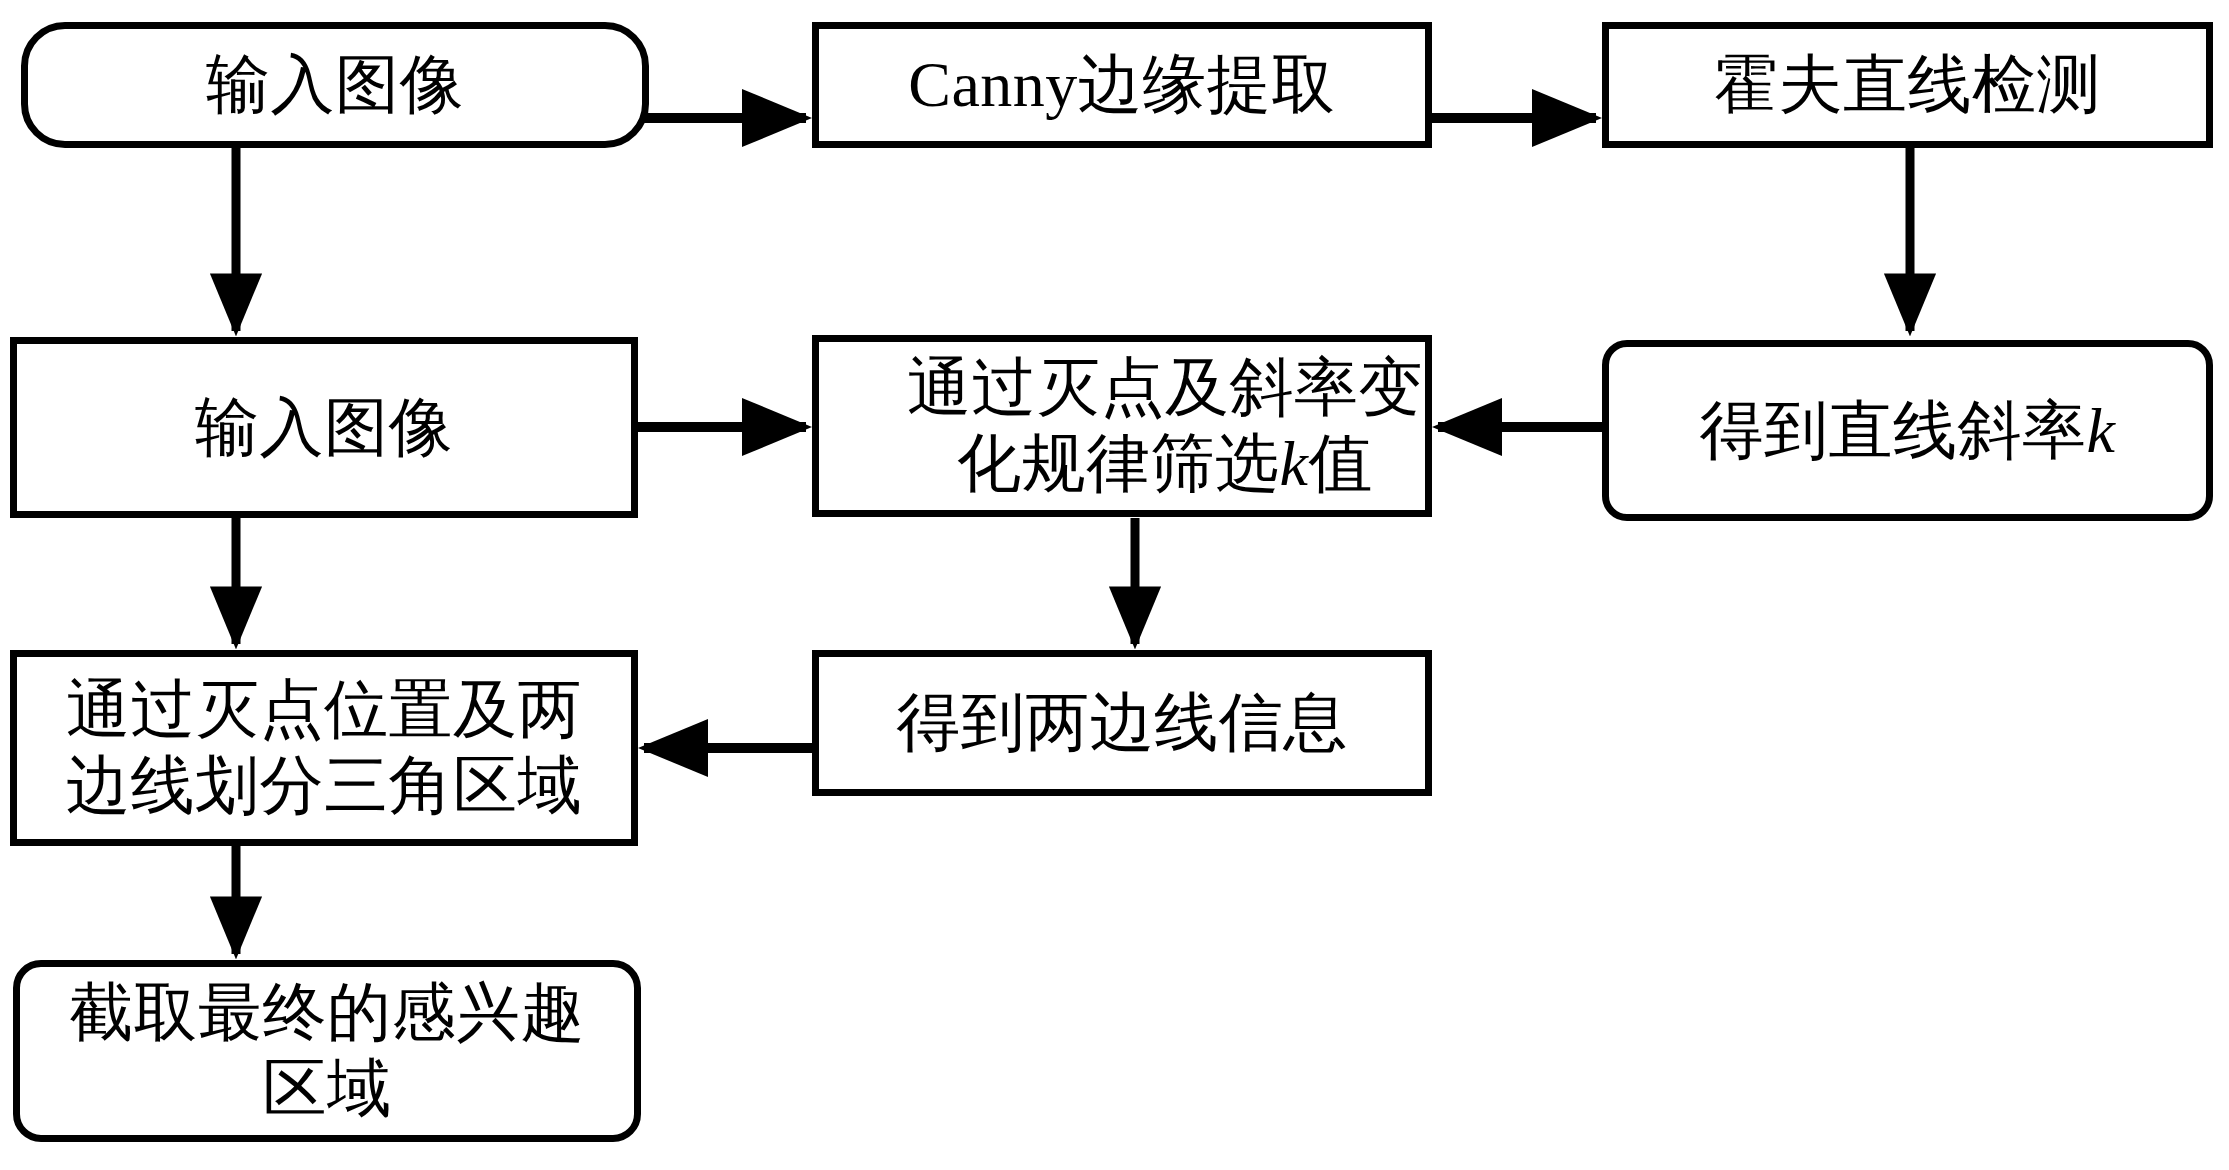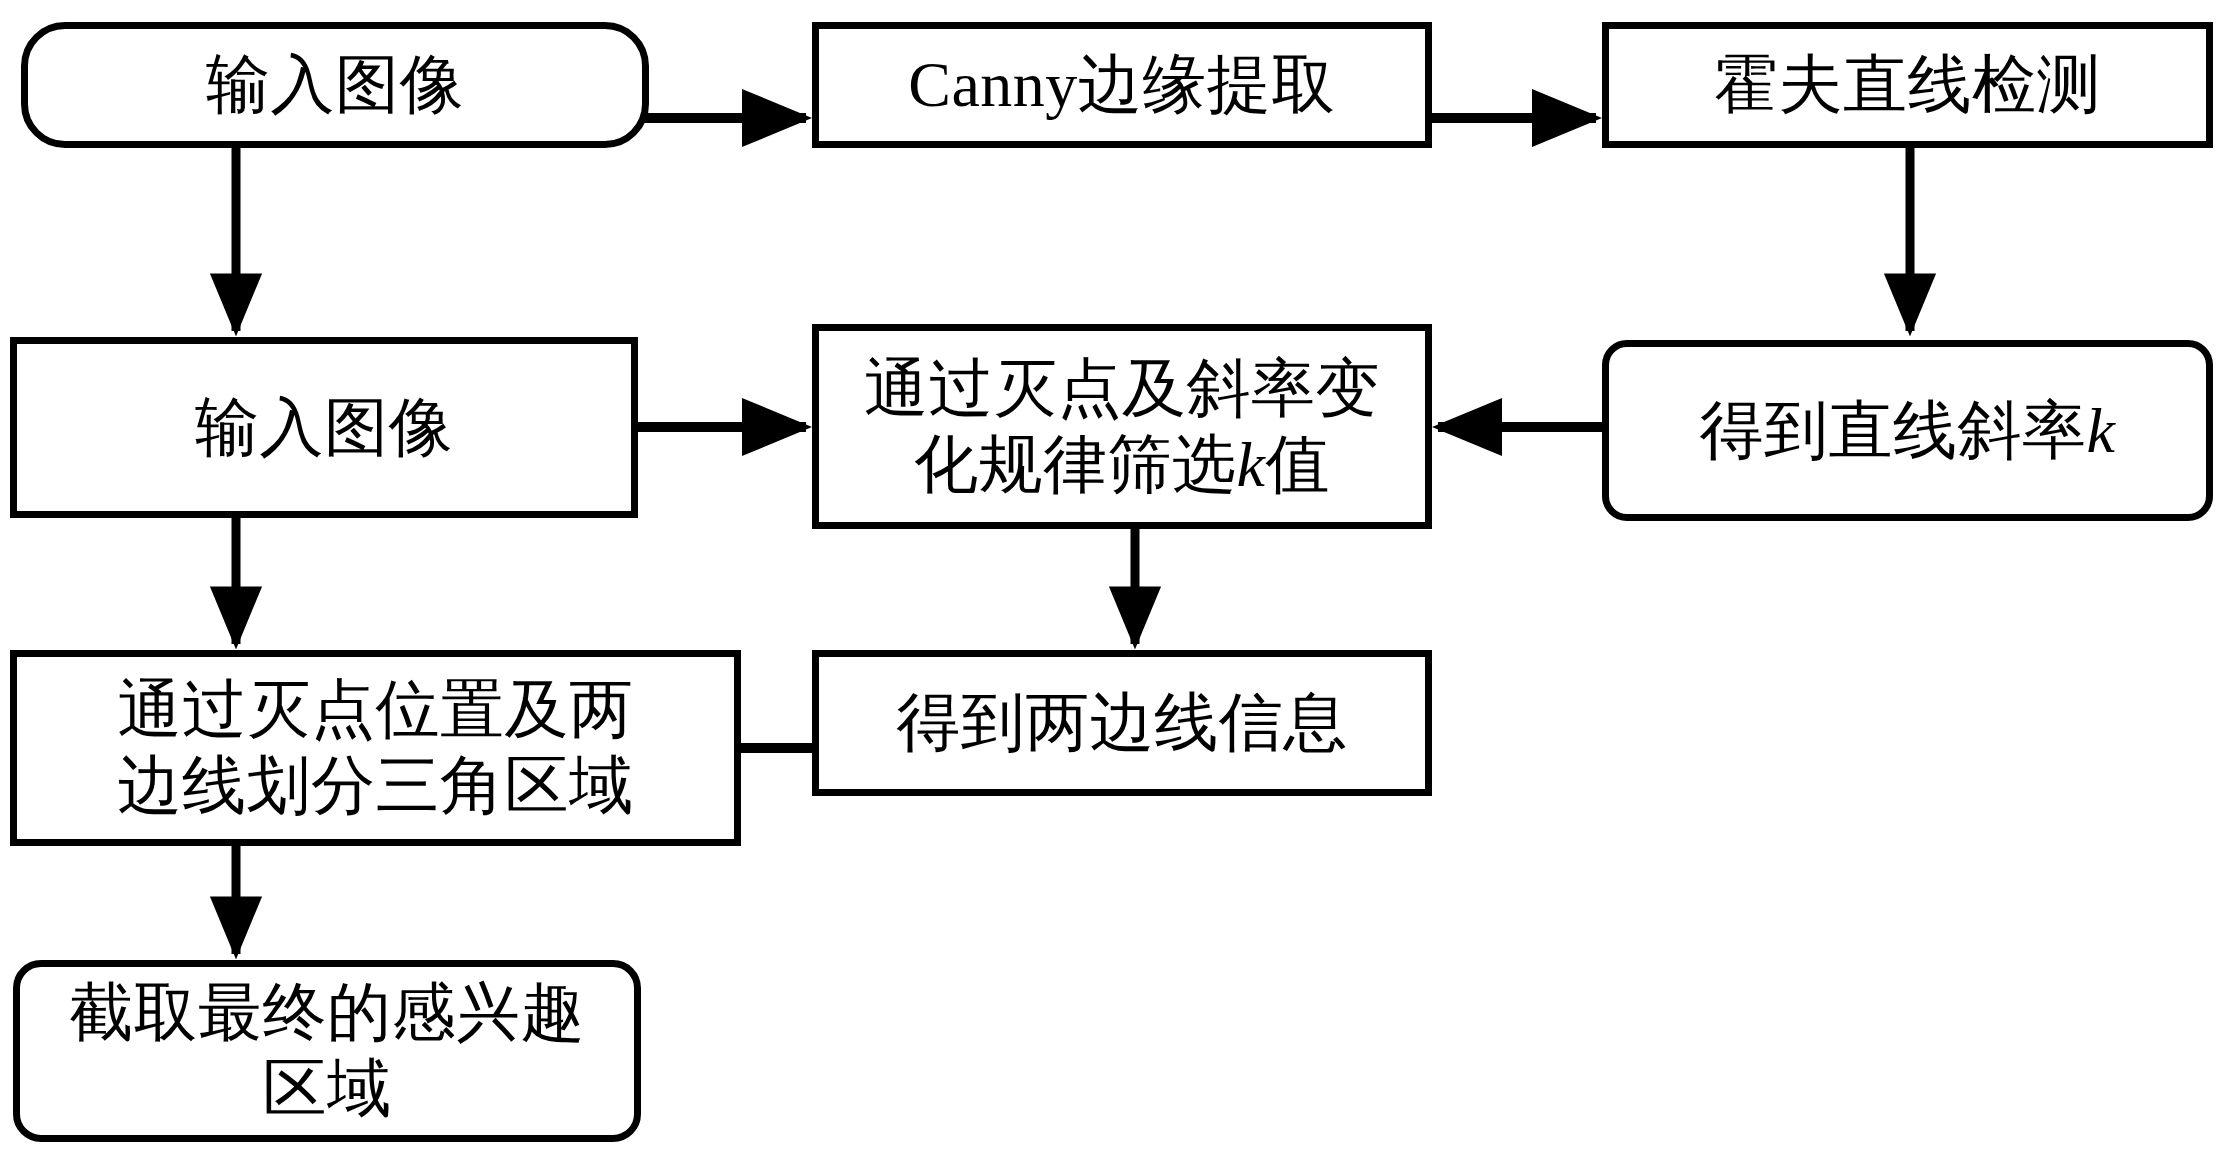--- a/index.html
+++ b/index.html
@@ -91,29 +91,29 @@
   </div>
 
   <div class="node" style="left:1602px; top:22px; width:611px; height:126px;">
     <span class="node-label">霍夫直线检测</span>
   </div>
 
   <div class="node" style="left:10px; top:337px; width:628px; height:181px;">
     <span class="node-label">输入图像</span>
   </div>
 
-  <div class="node" style="left:812px; top:324px; width:620px; height:205px;">
+  <div class="node" style="left:812px; top:335px; width:620px; height:182px;justify-content:flex-end;">
     <span class="node-label">通过灭点及斜率变<br>化规律筛选<span class="ital">k</span>值</span>
   </div>
 
   <div class="node" style="left:1602px; top:340px; width:611px; height:181px;border-radius:25px;">
     <span class="node-label">得到直线斜率<span class="ital">k</span></span>
   </div>
 
-  <div class="node" style="left:10px; top:650px; width:731px; height:196px;">
+  <div class="node" style="left:10px; top:650px; width:628px; height:196px;">
     <span class="node-label">通过灭点位置及两
 边线划分三角区域</span>
   </div>
 
   <div class="node" style="left:812px; top:650px; width:620px; height:146px;text-align:center;">
     <span class="node-label">得到两边线信息</span>
   </div>
 
   <div class="node" style="left:13px; top:960px; width:628px; height:182px; border-radius:28px;">
     <span class="node-label">截取最终的感兴趣

